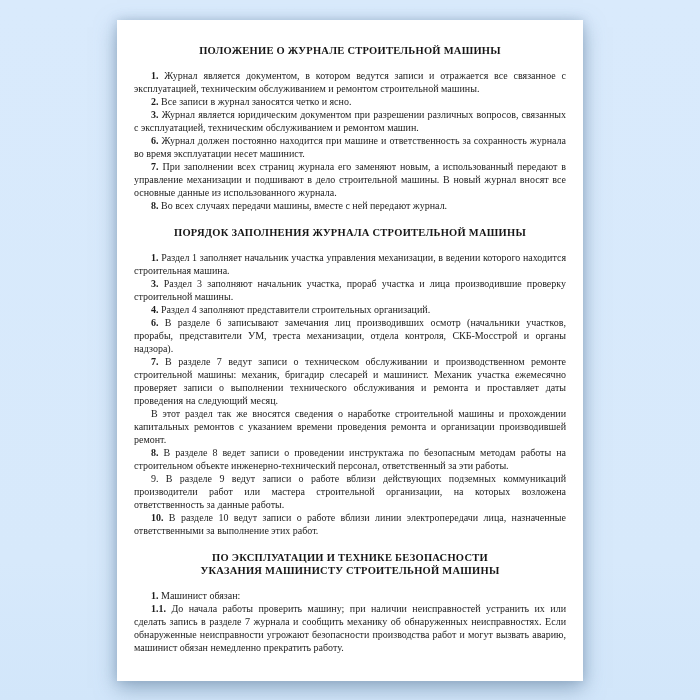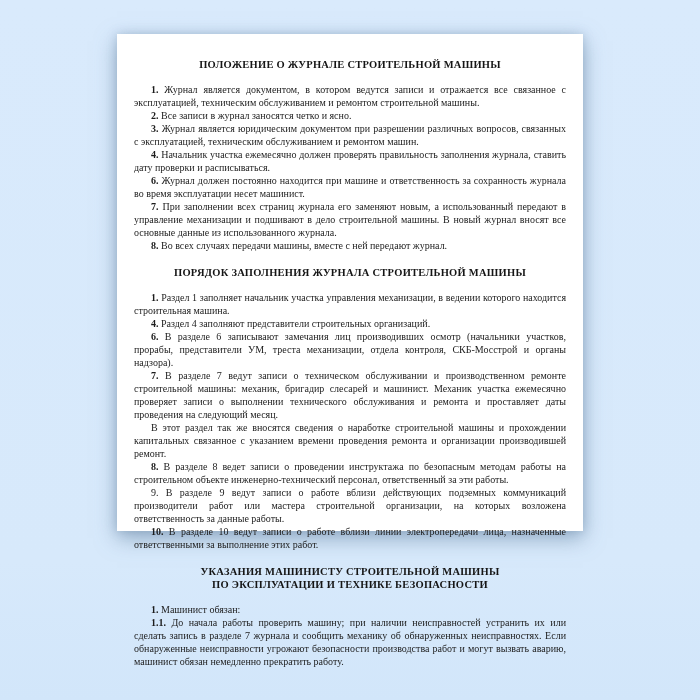--- a/index.html
+++ b/index.html
@@ -9,23 +9,23 @@
   body {
     width: 700px;
     height: 700px;
     overflow: hidden;
     background: linear-gradient(180deg, #d9eafc 0%, #d7e9fb 80%, #d2e6fa 100%);
     font-family: "Liberation Serif", "DejaVu Serif", serif;
   }
   .page {
     position: absolute;
     left: 117px;
-    top: 34px;
+    top: 20px;
     width: 466px;
-    height: 497px;
+    height: 661px;
     background: #ffffff;
     box-sizing: border-box;
     padding: 24px 17px 7px 17px;
     box-shadow: 0 7px 20px rgba(100, 130, 160, 0.60),
                 0 0 9px rgba(125, 155, 185, 0.38);
   }
   .sec-title {
     font-weight: bold;
     font-size: 10.5px;
     line-height: 13px;
@@ -56,35 +56,35 @@
 <body>
 
 <div class="page">
   <div class="content">
       <div class="sec-title">
         <div>ПОЛОЖЕНИЕ О ЖУРНАЛЕ СТРОИТЕЛЬНОЙ МАШИНЫ</div>
       </div>
       <p><b>1.</b> Журнал является документом, в котором ведутся записи и отражается все связанное с эксплуатацией, техническим обслуживанием и ремонтом строительной машины.</p>
       <p><b>2.</b> Все записи в журнал заносятся четко и ясно.</p>
       <p><b>3.</b> Журнал является юридическим документом при разрешении различных вопросов, связанных с эксплуатацией, техническим обслуживанием и ремонтом машин.</p>
-      <p><b>4.</b> Начальник участка ежемесячно должен проверять правильность заполнения журнала, ставить дату проверки и расписываться.</p>
       <p><b>6.</b> Журнал должен постоянно находится при машине и ответственность за сохранность журнала во время эксплуатации несет машинист.</p>
       <p><b>7.</b> При заполнении всех страниц журнала его заменяют новым, а использованный передают в управление механизации и подшивают в дело строительной машины. В новый журнал вносят все основные данные из использованного журнала.</p>
       <p><b>8.</b> Во всех случаях передачи машины, вместе с ней передают журнал.</p>
       <div class="sec-title">
         <div>ПОРЯДОК ЗАПОЛНЕНИЯ ЖУРНАЛА СТРОИТЕЛЬНОЙ МАШИНЫ</div>
       </div>
       <p><b>1.</b> Раздел 1 заполняет начальник участка управления механизации, в ведении которого находится строительная машина.</p>
+      <p><b>3.</b> Раздел 3 заполняют начальник участка, прораб участка и лица производившие проверку строительной машины.</p>
       <p><b>4.</b> Раздел 4 заполняют представители строительных организаций.</p>
       <p><b>6.</b> В разделе 6 записывают замечания лиц производивших осмотр (начальники участков, прорабы, представители УМ, треста механизации, отдела контроля, СКБ-Мосстрой и органы надзора).</p>
       <p><b>7.</b> В разделе 7 ведут записи о техническом обслуживании и производственном ремонте строительной машины: механик, бригадир слесарей и машинист. Механик участка ежемесячно проверяет записи о выполнении технического обслуживания и ремонта и проставляет даты проведения на следующий месяц.</p>
-      <p>В этот раздел так же вносятся сведения о наработке строительной машины и прохождении капитальных связанное с указанием времени проведения ремонта и организации производившей ремонт.</p>
+      <p>В этот раздел так же вносятся сведения о наработке строительной машины и прохождении капитальных ремонтов с указанием времени проведения ремонта и организации производившей ремонт.</p>
       <p><b>8.</b> В разделе 8 ведет записи о проведении инструктажа по безопасным методам работы на строительном объекте инженерно-технический персонал, ответственный за эти работы.</p>
       <p><b class="normal">9.</b> В разделе 9 ведут записи о работе вблизи действующих подземных коммуникаций производители работ или мастера строительной организации, на которых возложена ответственность за данные работы.</p>
       <p><b>10.</b> В разделе 10 ведут записи о работе вблизи линии электропередачи лица, назначенные ответственными за выполнение этих работ.</p>
       <div class="sec-title">
+        <div>ПО ЭКСПЛУАТАЦИИ И ТЕХНИКЕ БЕЗОПАСНОСТИ</div>
         <div>УКАЗАНИЯ МАШИНИСТУ СТРОИТЕЛЬНОЙ МАШИНЫ</div>
-        <div>ПО ЭКСПЛУАТАЦИИ И ТЕХНИКЕ БЕЗОПАСНОСТИ</div>
       </div>
       <p><b>1.</b> Машинист обязан:</p>
       <p><b>1.1.</b> До начала работы проверить машину; при наличии неисправностей устранить их или сделать запись в разделе 7 журнала и сообщить механику об обнаруженных неисправностях. Если обнаруженные неисправности угрожают безопасности производства работ и могут вызвать аварию, машинист обязан немедленно прекратить работу.</p>
     </div>
 </div>
 
 </body></html>

